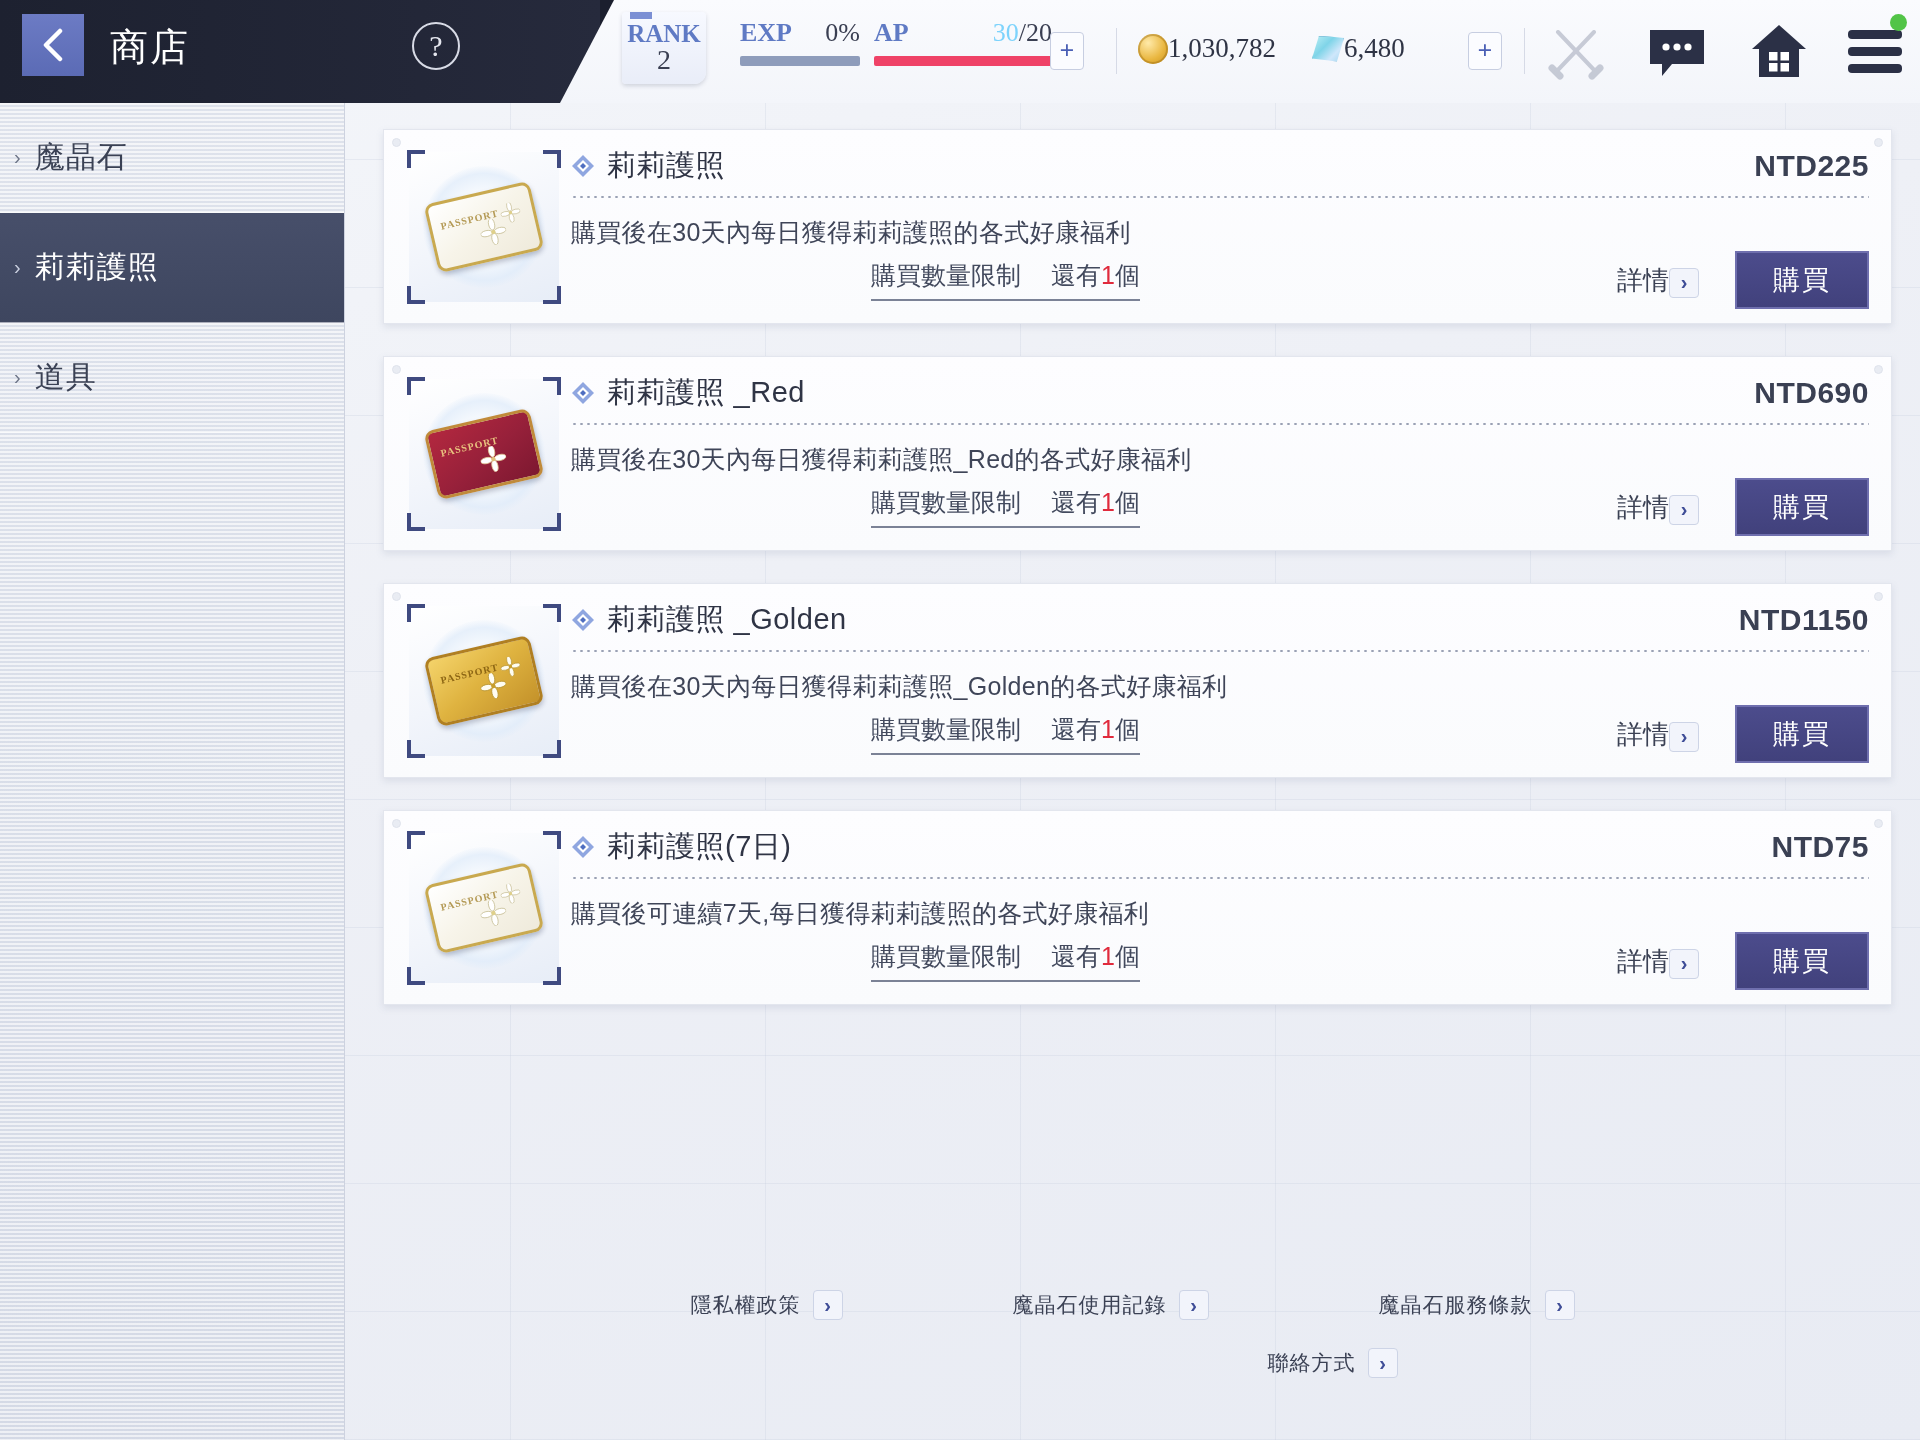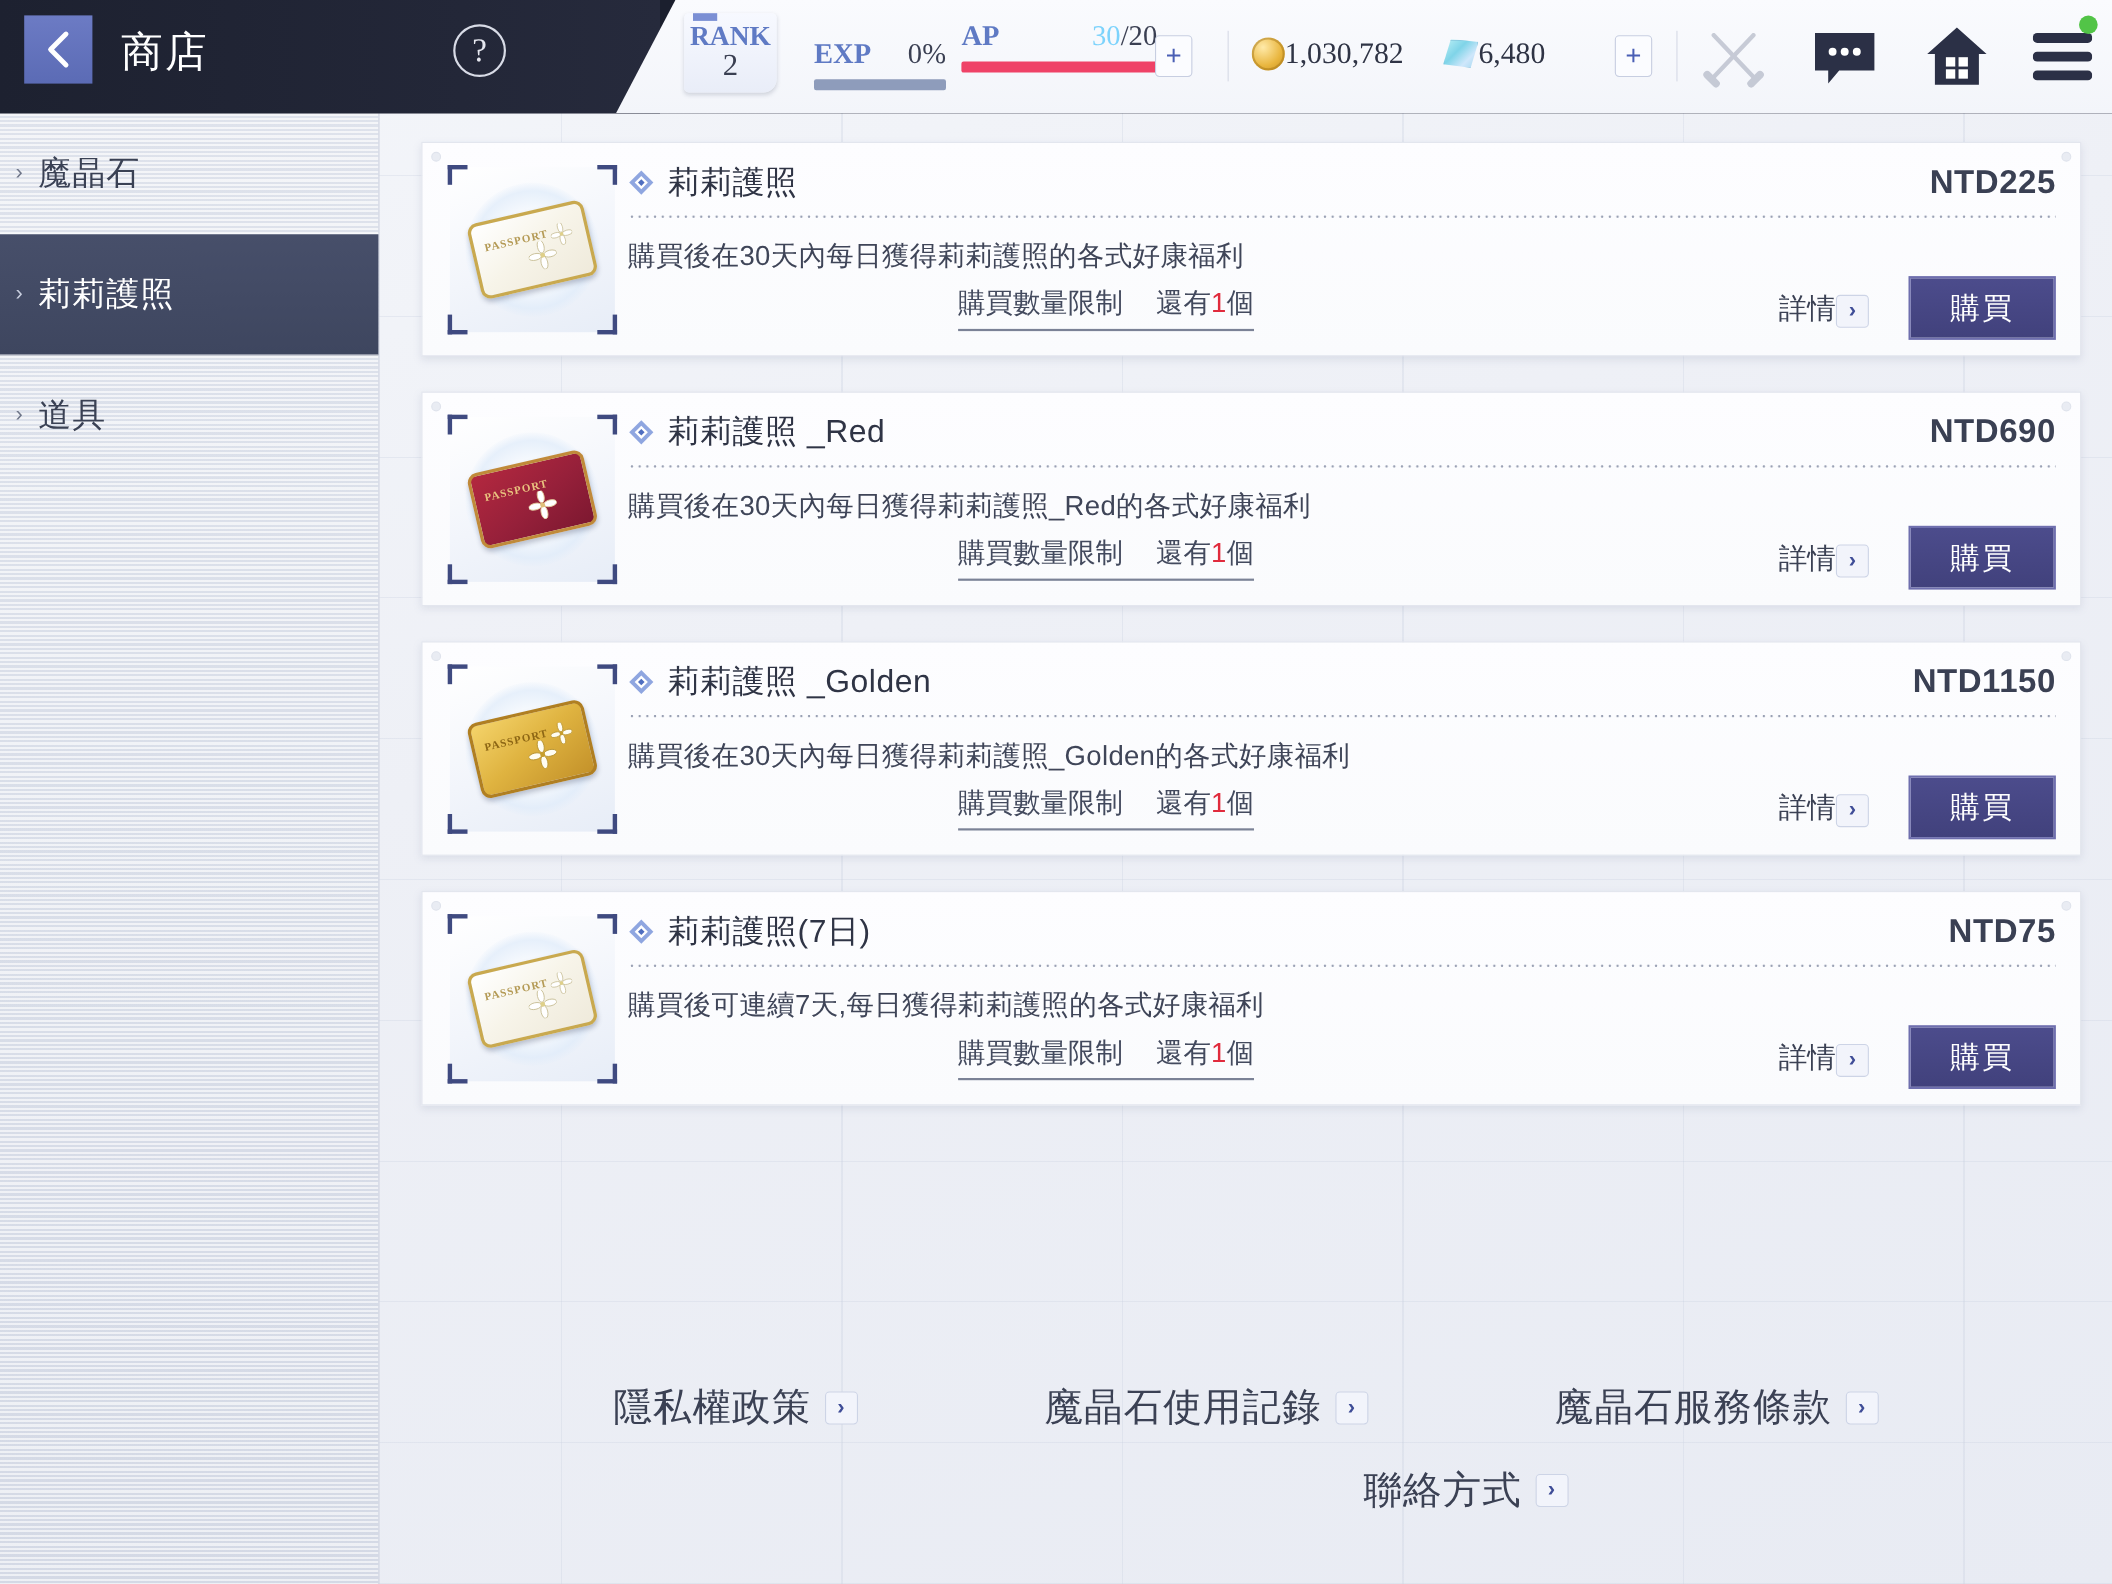--- a/index.html
+++ b/index.html
@@ -65,21 +65,21 @@
   .rank-value { font-size: 28px; color: #3a3f52; line-height: 28px; }
   .bars { position: absolute; left: 740px; top: 18px; }
   .bar-row { display: flex; align-items: flex-start; }
   .bar-unit { position: relative; }
   .bar-head { display: flex; align-items: baseline; height: 32px; }
   .bar-tag { font-size: 26px; font-weight: 700; color: #5f7ac4; }
   .bar-tag.ap { color: #5f7ac4; }
   .bar-val { font-size: 26px; color: #3a3f52; margin-left: auto; }
   .bar-val .hot { color: #7dd3fc; }
   .bar-track { height: 10px; border-radius: 2px; margin-top: 6px; }
-  .exp-unit { width: 120px; margin-right: 14px; margin-top: 16px; }
+  .exp-unit { width: 120px; margin-right: 14px; }
   .exp-unit .bar-head { justify-content: space-between; }
   .exp-track { background: #8e9cbb; width: 120px; }
   .ap-unit { width: 178px; }
   .ap-unit .bar-head { justify-content: space-between; }
   .ap-track { background: #ef4267; width: 178px; }
   .plus-btn {
     width: 34px; height: 38px; background: #fbfcff; border: 1.5px solid #c7cee1;
     border-radius: 4px; color: #4a5fb5; font-size: 26px; font-weight: 700;
     display: flex; align-items: center; justify-content: center; cursor: pointer;
   }
@@ -228,21 +228,21 @@
     border: 2px solid #6f6fae; color: #ffffff; font-size: 27px;
     display: flex; align-items: center; justify-content: center; cursor: pointer;
     letter-spacing: 2px;
   }
   
   .footer { position: absolute; left: 0; right: 0; bottom: 62px; }
   .foot-row { display: flex; justify-content: center; align-items: center; }
   .foot-row.r1 { gap: 170px; }
   .foot-row.r2 { margin-top: 28px; padding-left: 400px; }
   .foot-link { display: flex; align-items: center; gap: 12px; cursor: pointer; }
-  .foot-text { font-size: 35px; color: #3b4154; letter-spacing: 1px; }
+  .foot-text { font-size: 21px; color: #3b4154; letter-spacing: 1px; }
 </style>
 </head>
 <body>
 
 <div id="app">
 
   <div class="topbar">
     <div class="topbar-dark"></div>
     <div class="topbar-white"></div>
 

